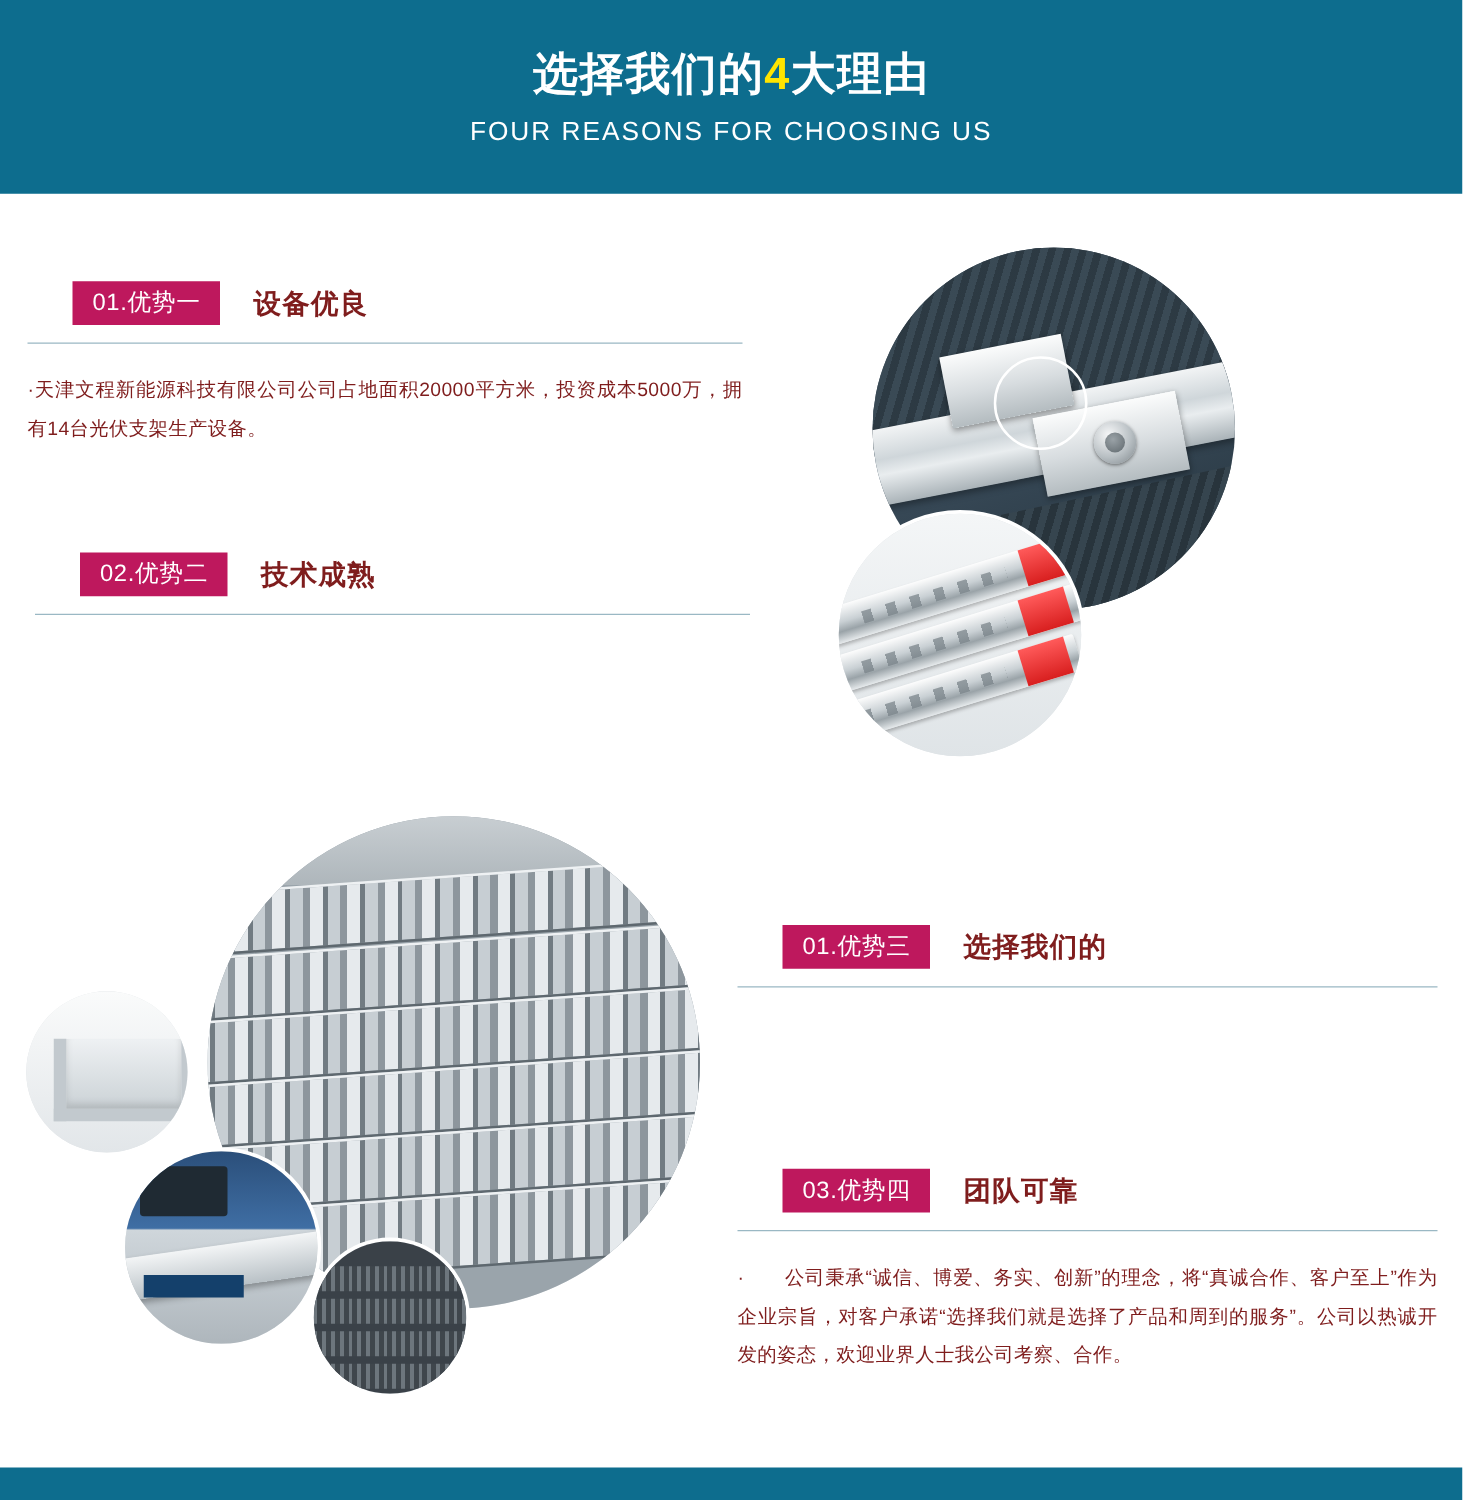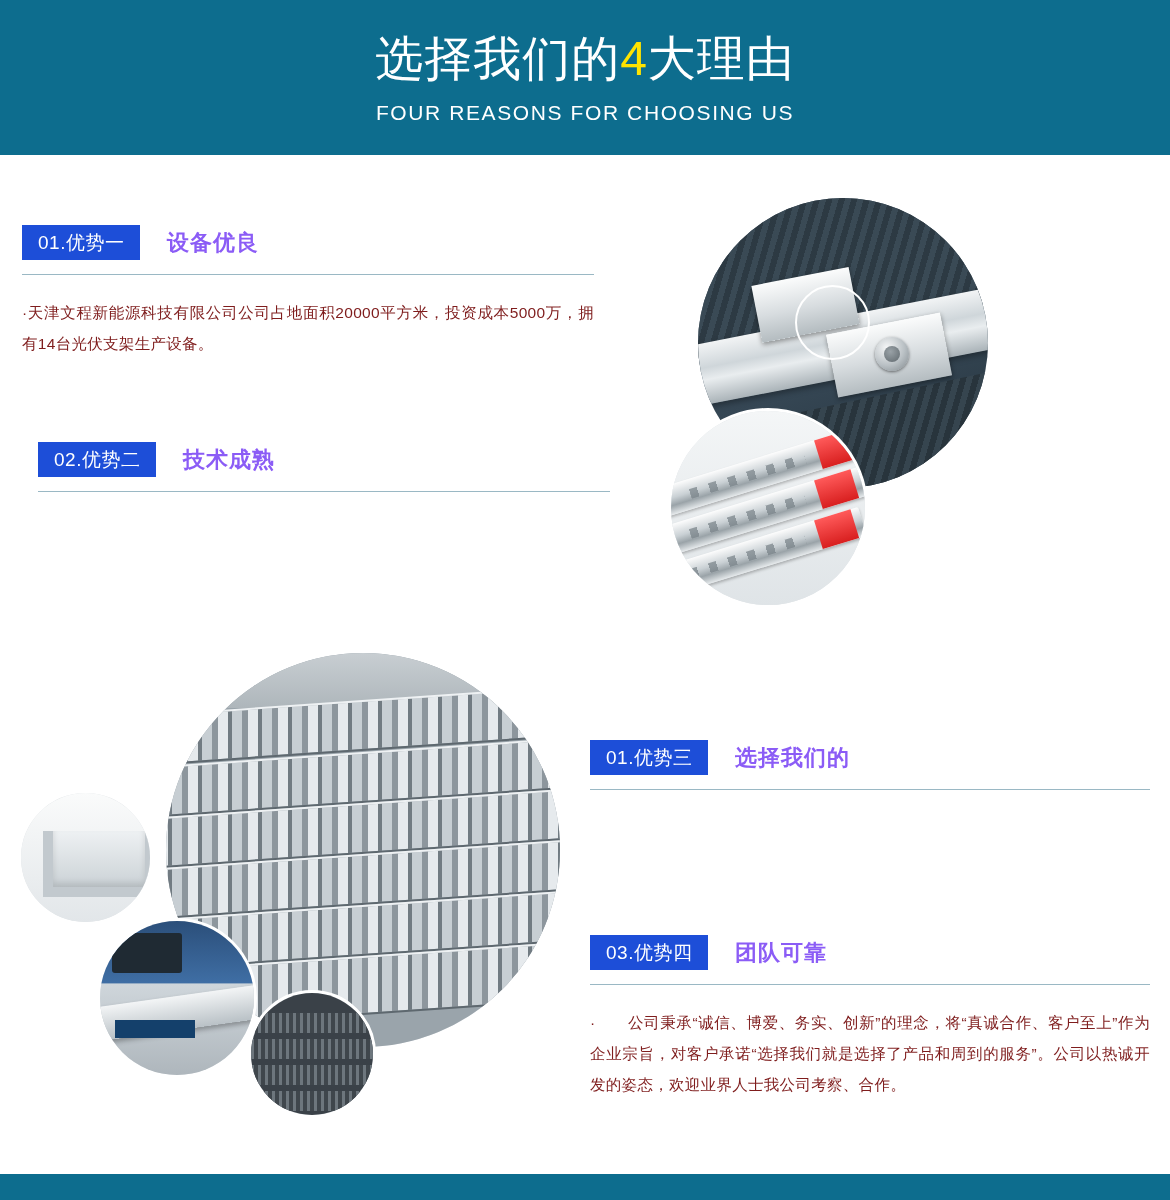--- a/index.html
+++ b/index.html
@@ -21,22 +21,22 @@
     height: 155px;
     background: #0d6d8e;
     position: relative;
     box-sizing: border-box;
     display: flex;
     flex-direction: column;
     align-items: center;
     justify-content: center;
   }
   .header-title {
-    font-size: 48px;
-    font-weight: normal;
+    font-size: 36px;
+    font-weight: bold;
     color: #ffffff;
     letter-spacing: 1px;
     line-height: 1.2;
     margin: 0 0 14px 0;
     white-space: nowrap;
   }
   .header-title .accent {
     color: #ffe400;
   }
   .header-sub {
@@ -51,34 +51,35 @@
   .feature {
     position: absolute;
     width: 576px;
   }
   .feature-head {
     position: relative;
     height: 40px;
   }
   .badge {
     display: inline-block;
-    background: #1d4ed8;
+    background: #be185d;
     color: #ffffff;
     font-size: 19px;
     letter-spacing: 0.5px;
     padding: 8px 16px 8px 16px;
     line-height: 1;
     vertical-align: middle;
     white-space: nowrap;
+    margin-left: 36px;
   }
   .feature-title {
     display: inline-block;
     font-size: 22px;
     font-weight: bold;
-    color: #8b5cf6;
+    color: #7f1d1d;
     margin-left: 22px;
     vertical-align: middle;
     white-space: nowrap;
     letter-spacing: 1px;
   }
   .rule {
     margin-top: 9px;
     width: 100%;
     height: 1px;
     background: #9ab8c4;
@@ -87,21 +88,21 @@
     margin-top: 22px;
     font-size: 15.5px;
     line-height: 2.0;
     color: #7f1d1d;
     letter-spacing: 0.3px;
     text-align: justify;
   }
 
   
   #feature-1 { left: 22px; top: 225px; width: 572px; }
-  #feature-2 { left: 38px; top: 442px; width: 572px; }
+  #feature-2 { left: 28px; top: 442px; width: 572px; }
   #feature-3 { left: 590px; top: 740px; width: 560px; }
   #feature-4 { left: 590px; top: 935px; width: 560px; }
 
   
   .circle {
     position: absolute;
     border-radius: 50%;
     overflow: hidden;
     background: #dfe3e6;
     border: 3px solid #ffffff;

